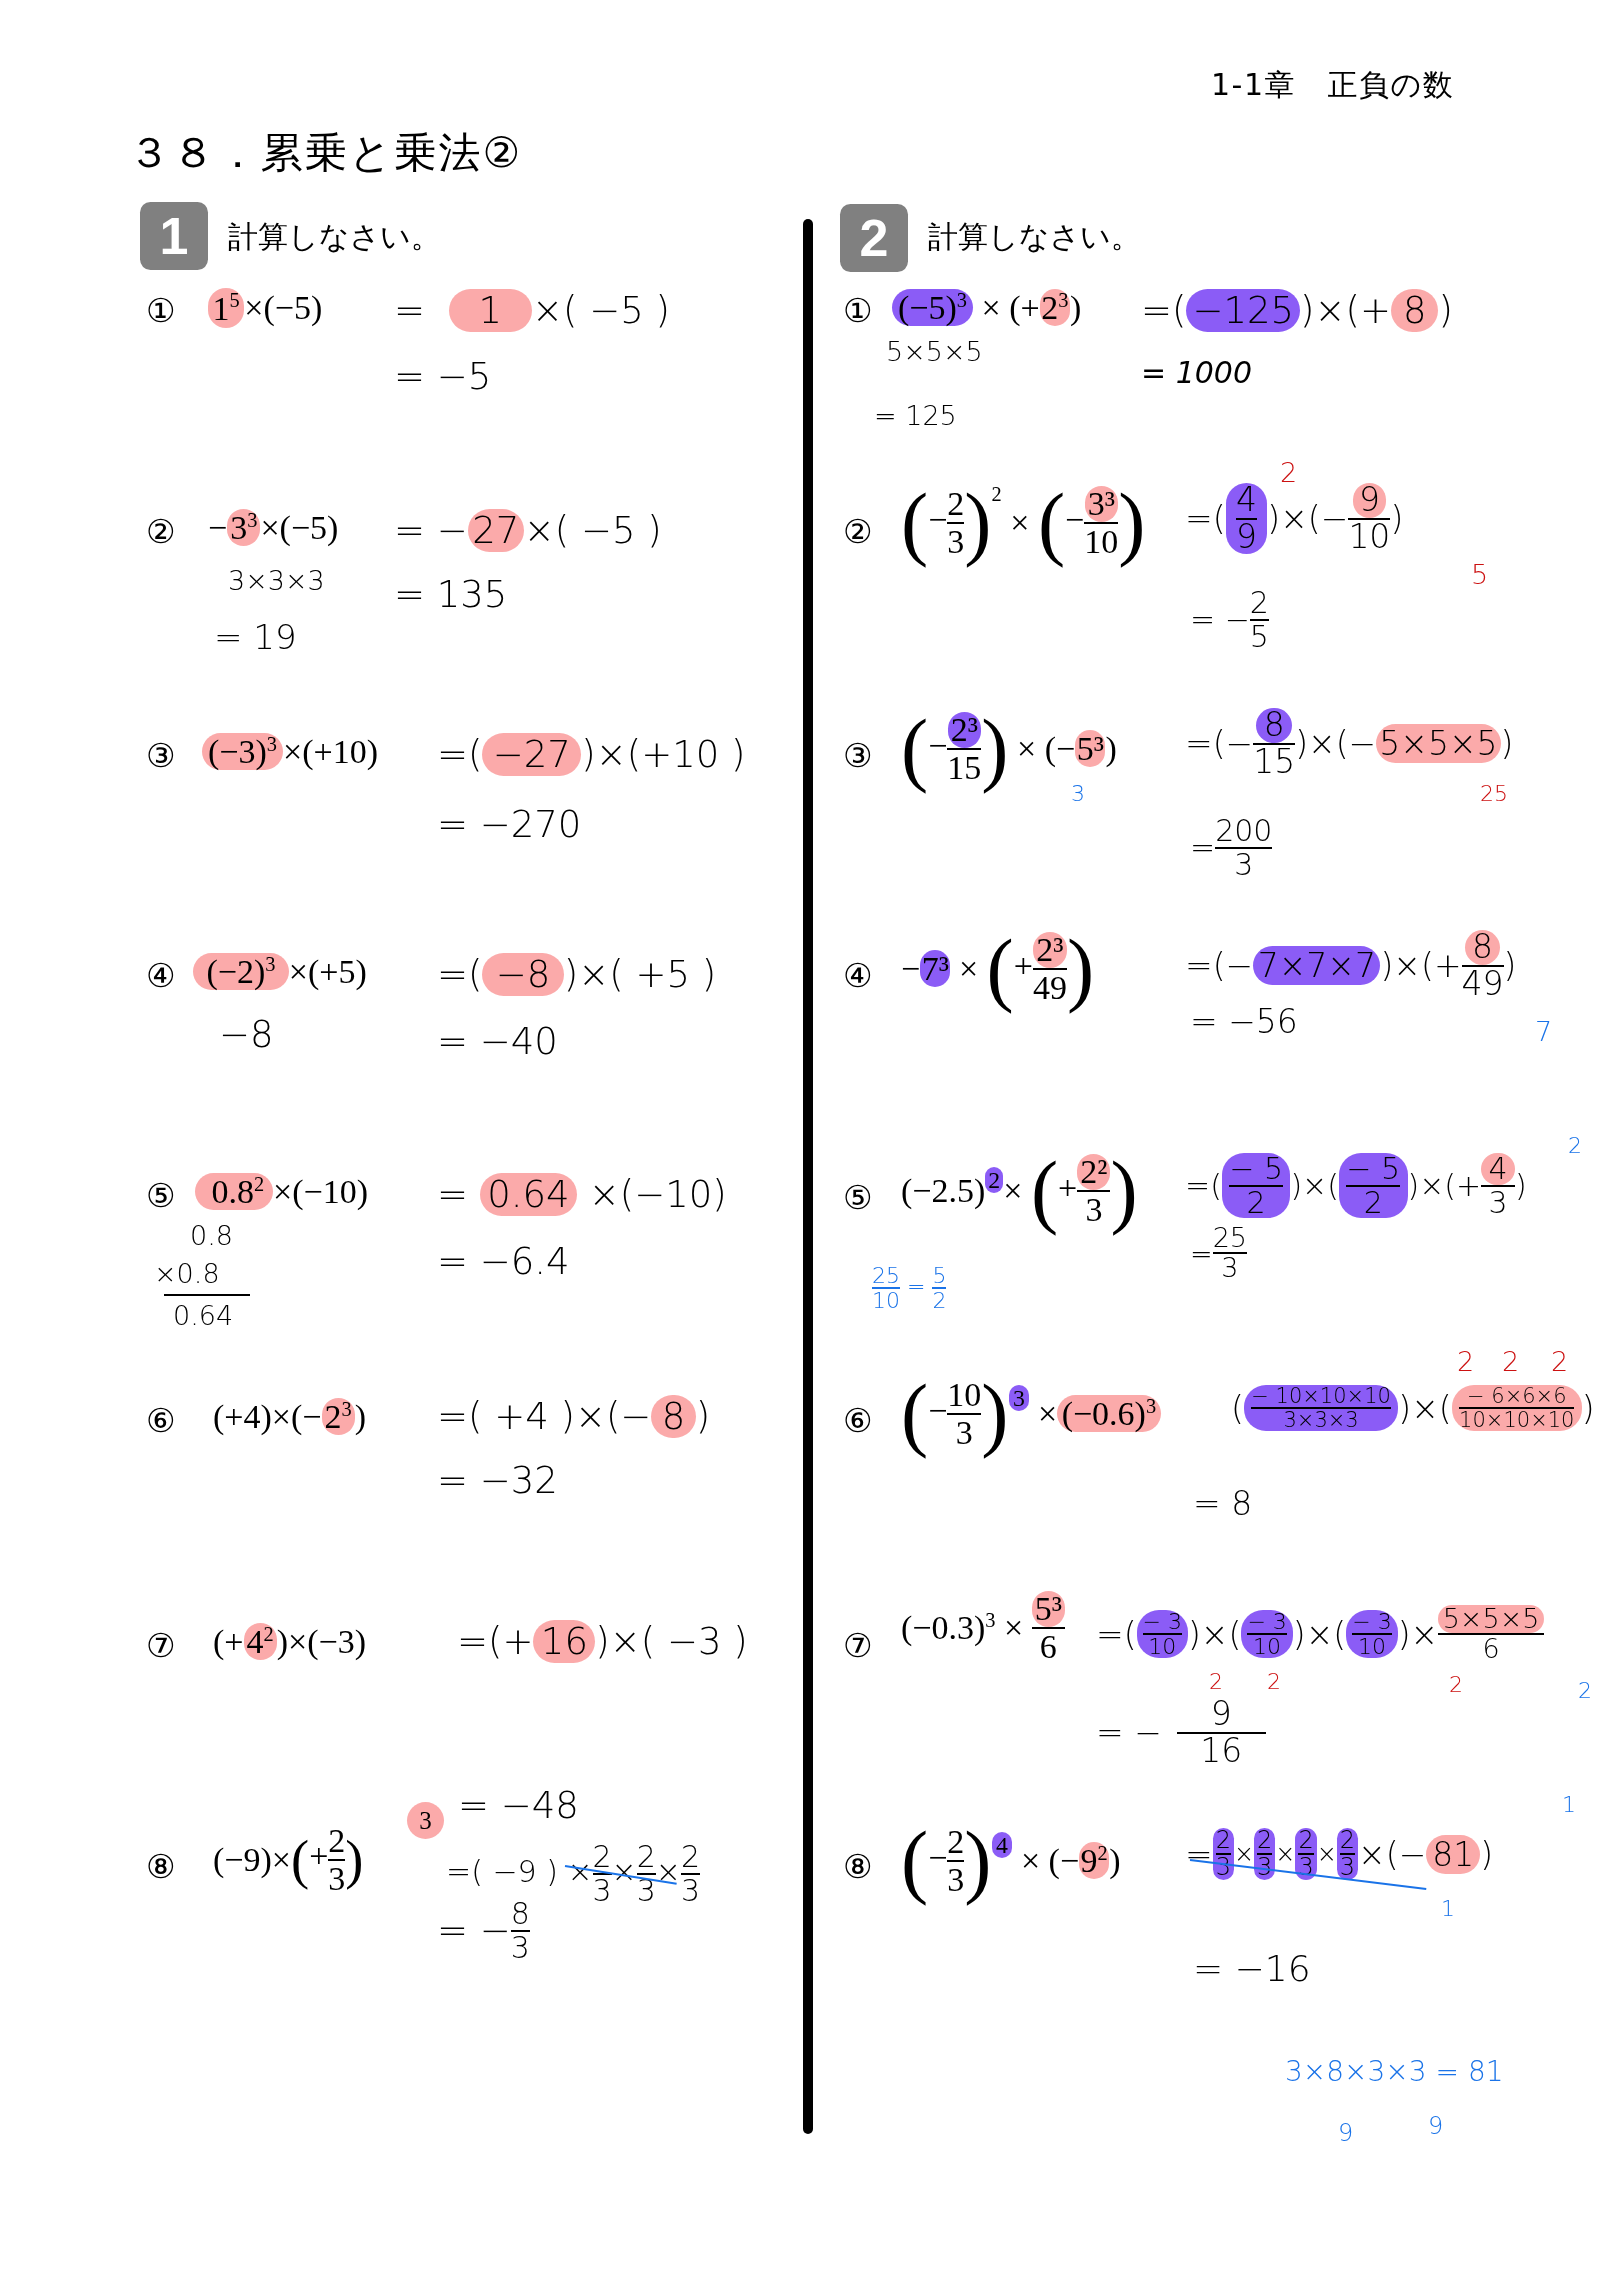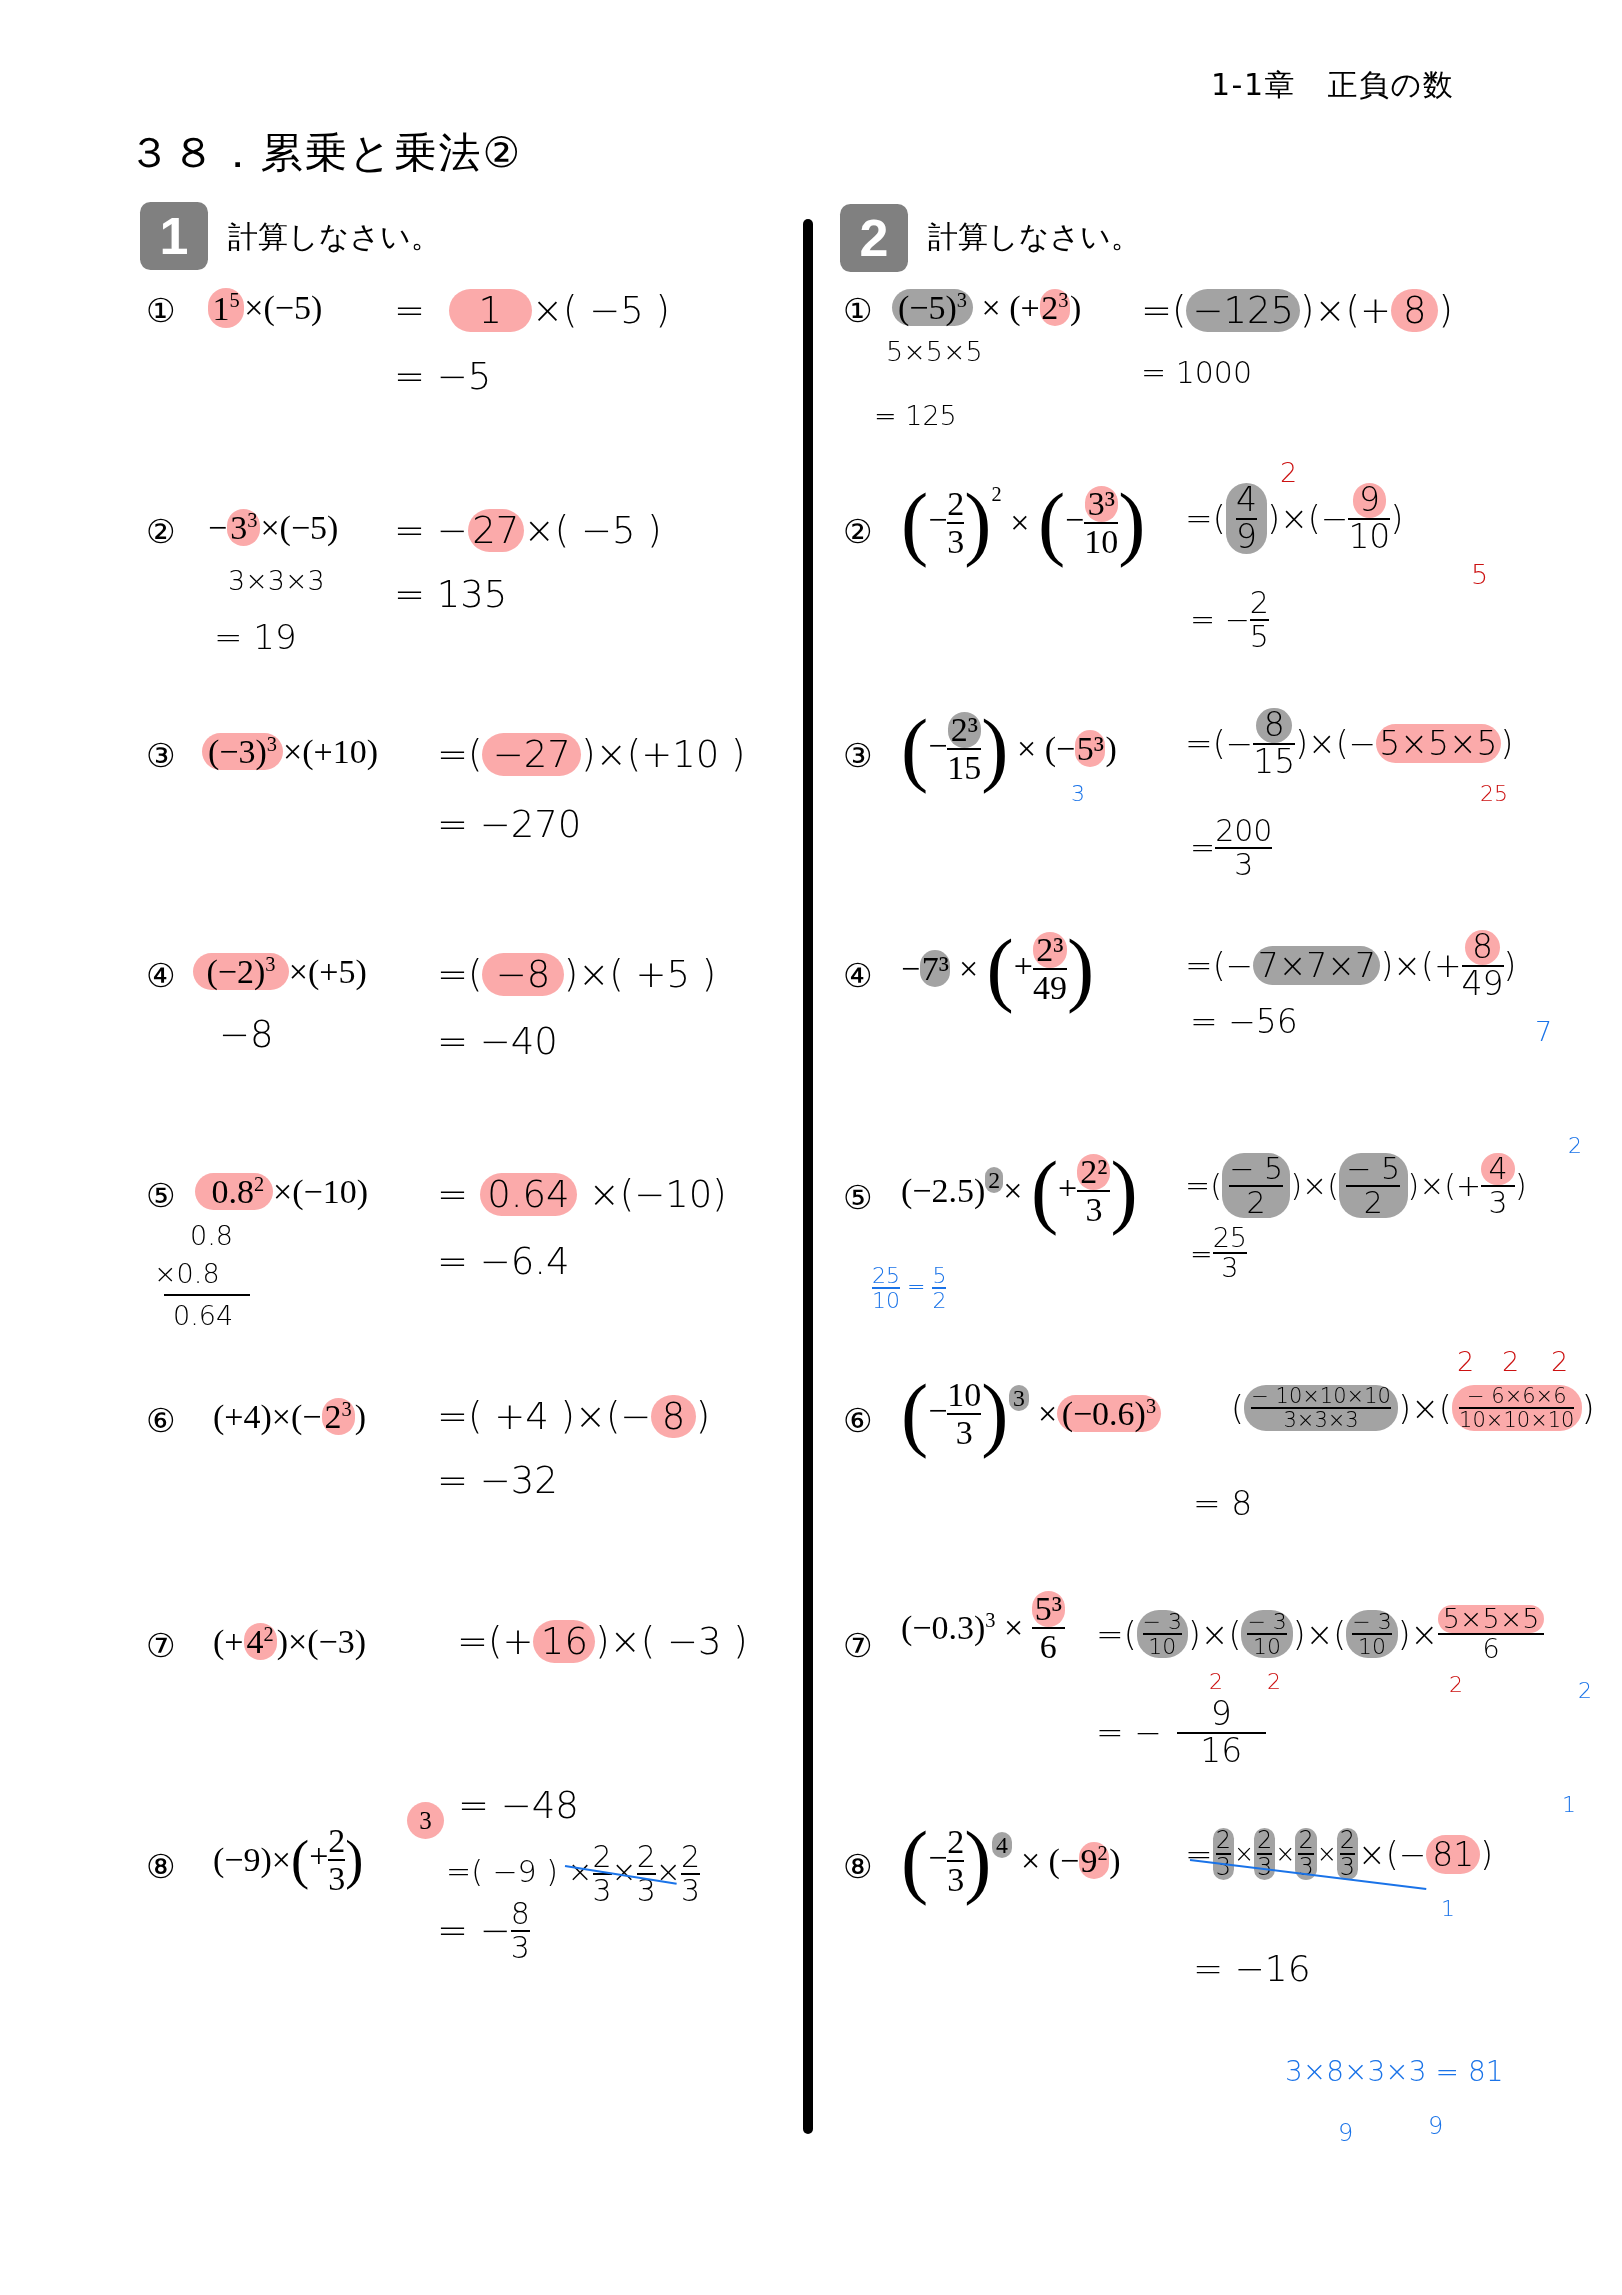--- a/index.html
+++ b/index.html
@@ -11,21 +11,21 @@
   .chapter { font-size:30px; letter-spacing:1.5px; }
   .title { font-size:42px; letter-spacing:2.2px; }
   .badge { width:68px; height:68px; background:#808080; border-radius:10.4px; color:#fff;
            font-family:"Liberation Sans", sans-serif; font-weight:bold; font-size:52px;
            display:flex; align-items:center; justify-content:center; }
   .instr { font-size:30px; }
   .divider { width:10.4px; background:#000; border-radius:5.2px; }
   .qnum { font-size:33px; font-family:"DejaVu Sans", sans-serif; }
   .expr { font-size:34px; }
   .hl-red { background:#fbaaaa; border-radius:22px; }
-  .hl-green { background:#a3a3a3; border-radius:22px; }
+  .hl-green { background:#8b5cf6; border-radius:22px; }
   .hw { font-size:37px; font-family:"DejaVu Sans", sans-serif; font-weight:300; }
   .hw-sm { font-size:27px; font-family:"DejaVu Sans", sans-serif; font-weight:300; }
   .blue { color:#1a73e8; }
   .red { color:#cc1111; }
   sup { font-size:0.6em; }
   .frac { display:inline-flex; flex-direction:column; align-items:center; vertical-align:middle; line-height:1.05; }
   .frac .bar { border-top:2.2px solid #000; align-self:stretch; }
   .paren { font-size:1.6em; vertical-align:middle; font-weight:100; }
 </style>
 </head>
@@ -168,21 +168,21 @@
 <div>
   <div class="abs qnum" style="left:843px; top:291px;">①</div>
   <div class="abs expr serif" style="left:892px; top:289px;">
     <span class="hl-green" style="padding:0 6px;">(−5)<sup>3</sup></span> × (+<span class="hl-red" style="padding:0 1.5px;">2<sup>3</sup></span>)
   </div>
   <div class="abs hw" style="left:1141px; top:289px;">
     <span>=(</span><span class="hl-green" style="padding:0 6px;">−125</span><span>)×(+</span><span class="hl-red" style="padding:0 12px;">8</span><span>)</span>
   </div>
   <div class="abs hw-sm" style="left:886px; top:336px;">5×5×5</div>
   <div class="abs hw-sm" style="left:874px; top:400px;">= 125</div>
-  <div class="abs hw" style="left:1141px; top:355px; font-size:30px;">= 1000</div>
+  <div class="abs hw" style="left:1141px; top:355px; font-size:30px;font-style:italic;">= 1000</div>
 </div>
 
 <div>
   <div class="abs qnum" style="left:843px; top:512px;">②</div>
   <div class="abs expr serif" style="left:901px; top:476px;">
     <span class="paren" style="font-size:2.4em;">(</span><span>−</span><span class="frac">
         <span>2</span>
         <span class="bar"></span>
         <span>3</span>
       </span><span class="paren" style="font-size:2.4em;">)</span><sup style="vertical-align:30px;">2</sup>

